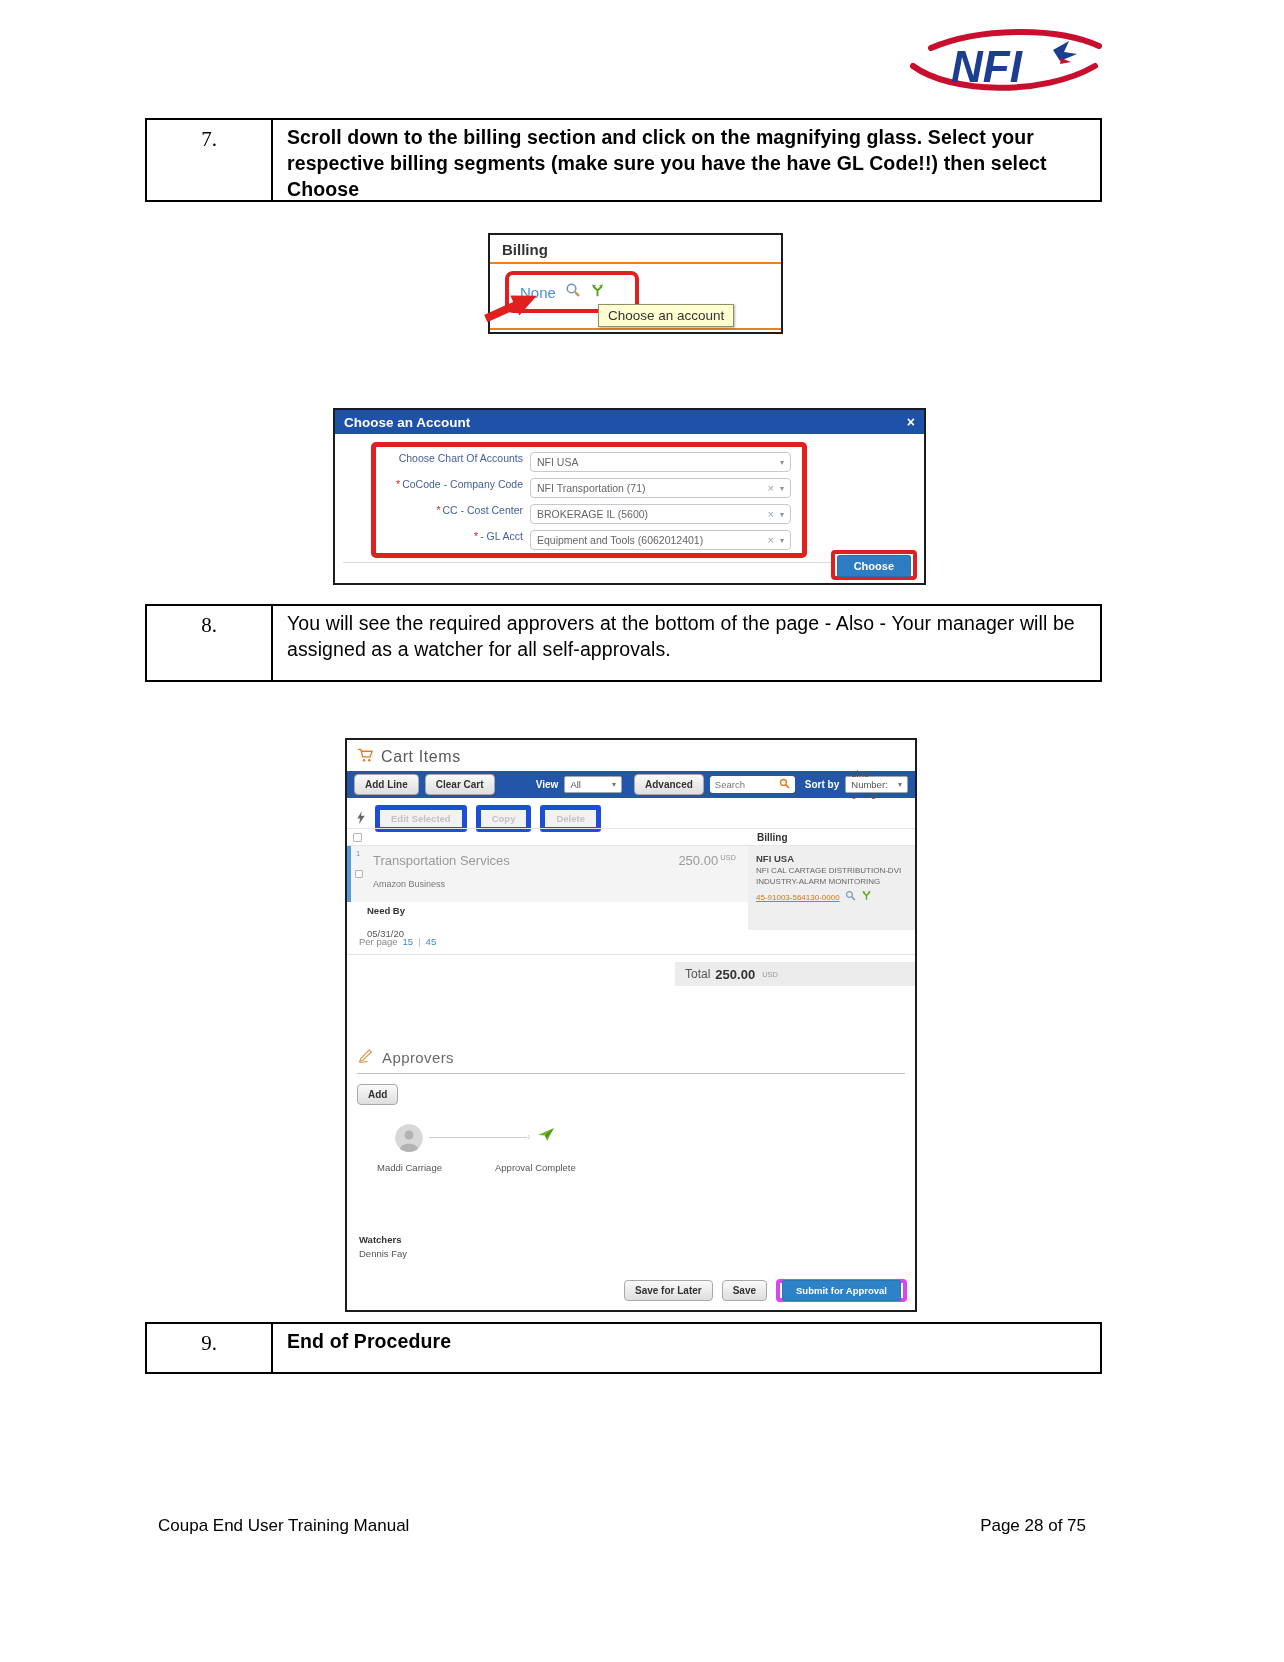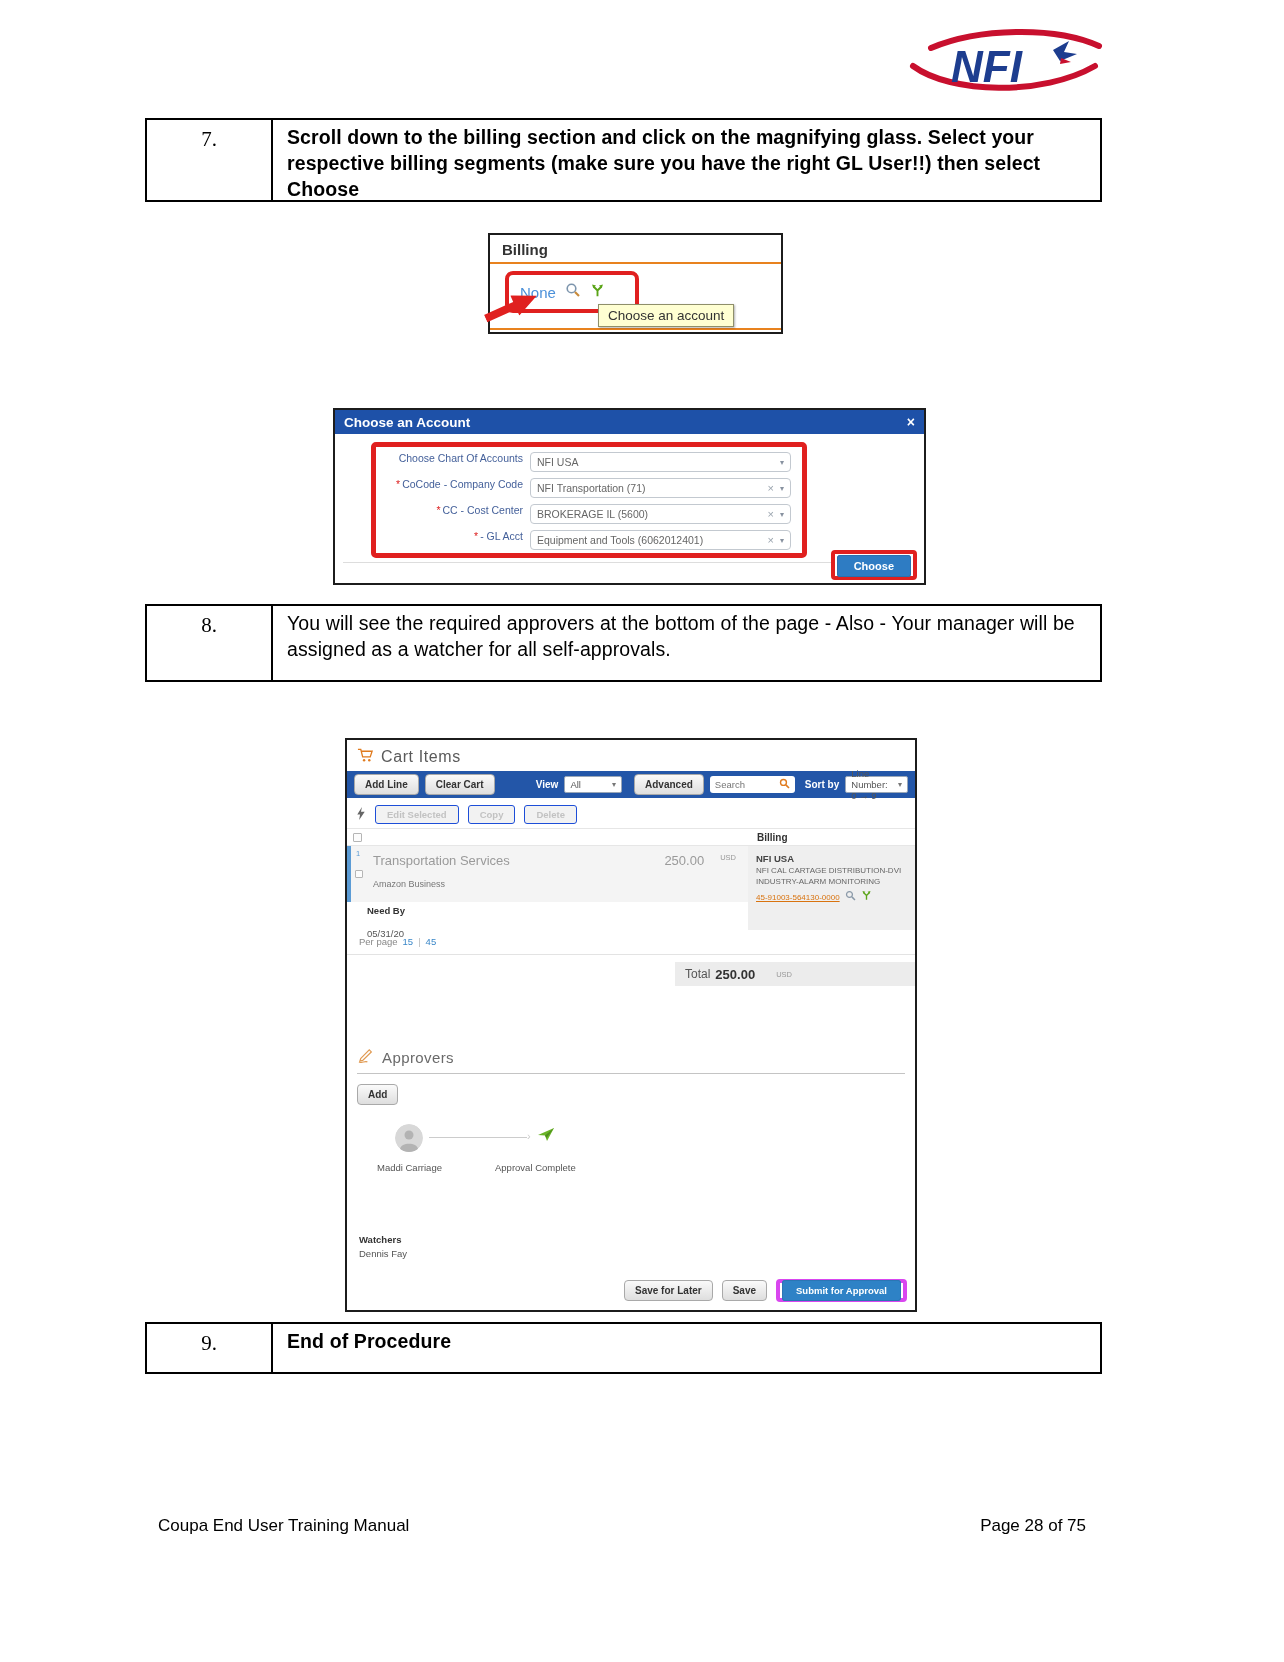--- a/index.html
+++ b/index.html
@@ -52,34 +52,34 @@
 .c-toolbar .btn{margin-right:6px}
 .sp1{width:46px}
 .tb-label{color:#fff;font-weight:bold;font-size:10px;margin:13px 6px;white-space:nowrap}
 .tb-select{background:#fff;border:1px solid #9aa7b8;height:17px;border-radius:2px;display:flex;align-items:center;justify-content:space-between;font-size:9.5px;color:#555;padding:0 5px;gap:4px}
 #view-select{width:84px;margin-right:12px}
 #sort-select{width:92px}
 .tb-chev{color:#777;font-size:8px}
 .tb-search{background:#fff;border-radius:3px;height:17px;width:90px;display:flex;align-items:center;justify-content:flex-start;padding:0 5px;margin-right:4px}
 .tb-search input{border:0;outline:0;width:64px;font-size:9.5px;color:#888;font-family:inherit;background:transparent}
 .c-actions{position:absolute;top:65px;left:9px;display:flex;align-items:center;gap:9px}
-.dbtn{background:#f2f2f2;border:1px solid #1d4ed8;border-radius:3px;color:#c2c2c2;font-size:9.5px;padding:3px 11px;font-weight:bold}
+.dbtn{background:#f2f2f2;border:5px solid #1d4ed8;border-radius:3px;color:#c2c2c2;font-size:9.5px;padding:3px 11px;font-weight:bold}
 .chk{display:inline-block;width:9px;height:9px;border:1px solid #b5b5b5;background:#fcfcfc;border-radius:1px}
 .c-headrow{position:absolute;top:88px;left:0;right:0;height:18px;border-top:1px solid #e6e6e6;border-bottom:1px solid #e6e6e6}
 .c-headrow .chk{position:absolute;left:6px;top:4px}
 .c-bhead{position:absolute;left:410px;top:3px;font-weight:bold;font-size:10px;color:#333}
 .c-item{position:absolute;top:106px;left:0;right:0;height:84px}
 .ci-bar{position:absolute;left:0;top:0;width:4px;height:56px;background:#5b9bd5}
 .ci-main{position:absolute;left:4px;right:167px;top:0;height:56px;background:#f4f4f4}
 .ci-idx{position:absolute;left:5px;top:3px;font-size:7.5px;color:#5b9bd5}
 .ci-main .chk{position:absolute;left:4px;top:24px;width:8px;height:8px}
 .ci-name{position:absolute;left:22px;top:7px;font-size:13px;color:#9a9a9a}
 .ci-sup{position:absolute;left:22px;top:33px;font-size:9px;color:#777}
 .ci-price{position:absolute;right:12px;top:7px;font-size:13px;color:#9a9a9a}
-.cur{font-size:7.5px;color:#999;vertical-align:super;margin-left:16px}
+.cur{font-size:7.5px;color:#999;vertical-align:super;margin-left:2px}
 .ci-billing{position:absolute;right:0;top:0;width:167px;height:84px;background:#efefef;padding:6px 8px;line-height:1.4}
 .cb-org{font-weight:bold;font-size:9.5px;color:#444;display:block}
 .cb-l{font-size:8px;color:#666;display:block;white-space:nowrap;overflow:hidden}
 .cb-coderow{display:flex;align-items:center;gap:5px;margin-top:2px}
 .cb-code{font-size:8px;color:#d9730f;text-decoration:underline;white-space:nowrap}
 .ci-needby{position:absolute;left:4px;right:167px;top:56px;height:28px;background:#fff;padding:3px 0 0 16px}
 .nb-l{font-weight:bold;font-size:9.5px;color:#333;display:block}
 .nb-v{font-size:9.5px;color:#555;display:block;margin-top:12px}
 .c-perpage{position:absolute;top:196px;left:12px;font-size:9.5px;color:#888;display:flex;gap:5px;align-items:center}
 .pp-opt{color:#3a87c8}
@@ -117,21 +117,21 @@
       <path d="M28 24 C 75 4, 152 2, 196 22" fill="none" stroke="#c8102e" stroke-width="6" stroke-linecap="round"></path>
       <path d="M10 42 C 48 70, 140 72, 192 42" fill="none" stroke="#c8102e" stroke-width="6" stroke-linecap="round"></path>
       <text x="48" y="58" font-family="Liberation Sans, sans-serif" font-size="44" font-weight="bold" font-style="italic" fill="#1d3d8f">NFI</text>
       <path d="M150 26 l16 -9 l-5 11 l13 2 l-17 7 z" fill="#1d3d8f"></path>
       <path d="M158 34 l10 4 l-11 2 z" fill="#c8102e"></path>
     </svg>
   </div>
 
   <div class="step bold" id="step7">
     <div class="num">7.</div>
-    <div class="txt">Scroll down to the billing section and click on the magnifying glass. Select your respective billing segments (make sure you have the right GL User!!) then select Choose</div>
+    <div class="txt">Scroll down to the billing section and click on the magnifying glass. Select your respective billing segments (make sure you have the have GL Code!!) then select Choose</div>
   </div>
 
   <div class="bsnip">
     <div class="bs-title">Billing</div>
     <div class="bs-content">
       <div class="bs-redbox">
         <span class="bs-none">None</span>
         <span>
           <svg width="16" height="16" viewBox="0 0 16 16">
               <circle cx="6.5" cy="6.5" r="4.3" fill="none" stroke="#7d95ad" stroke-width="1.6"></circle>

